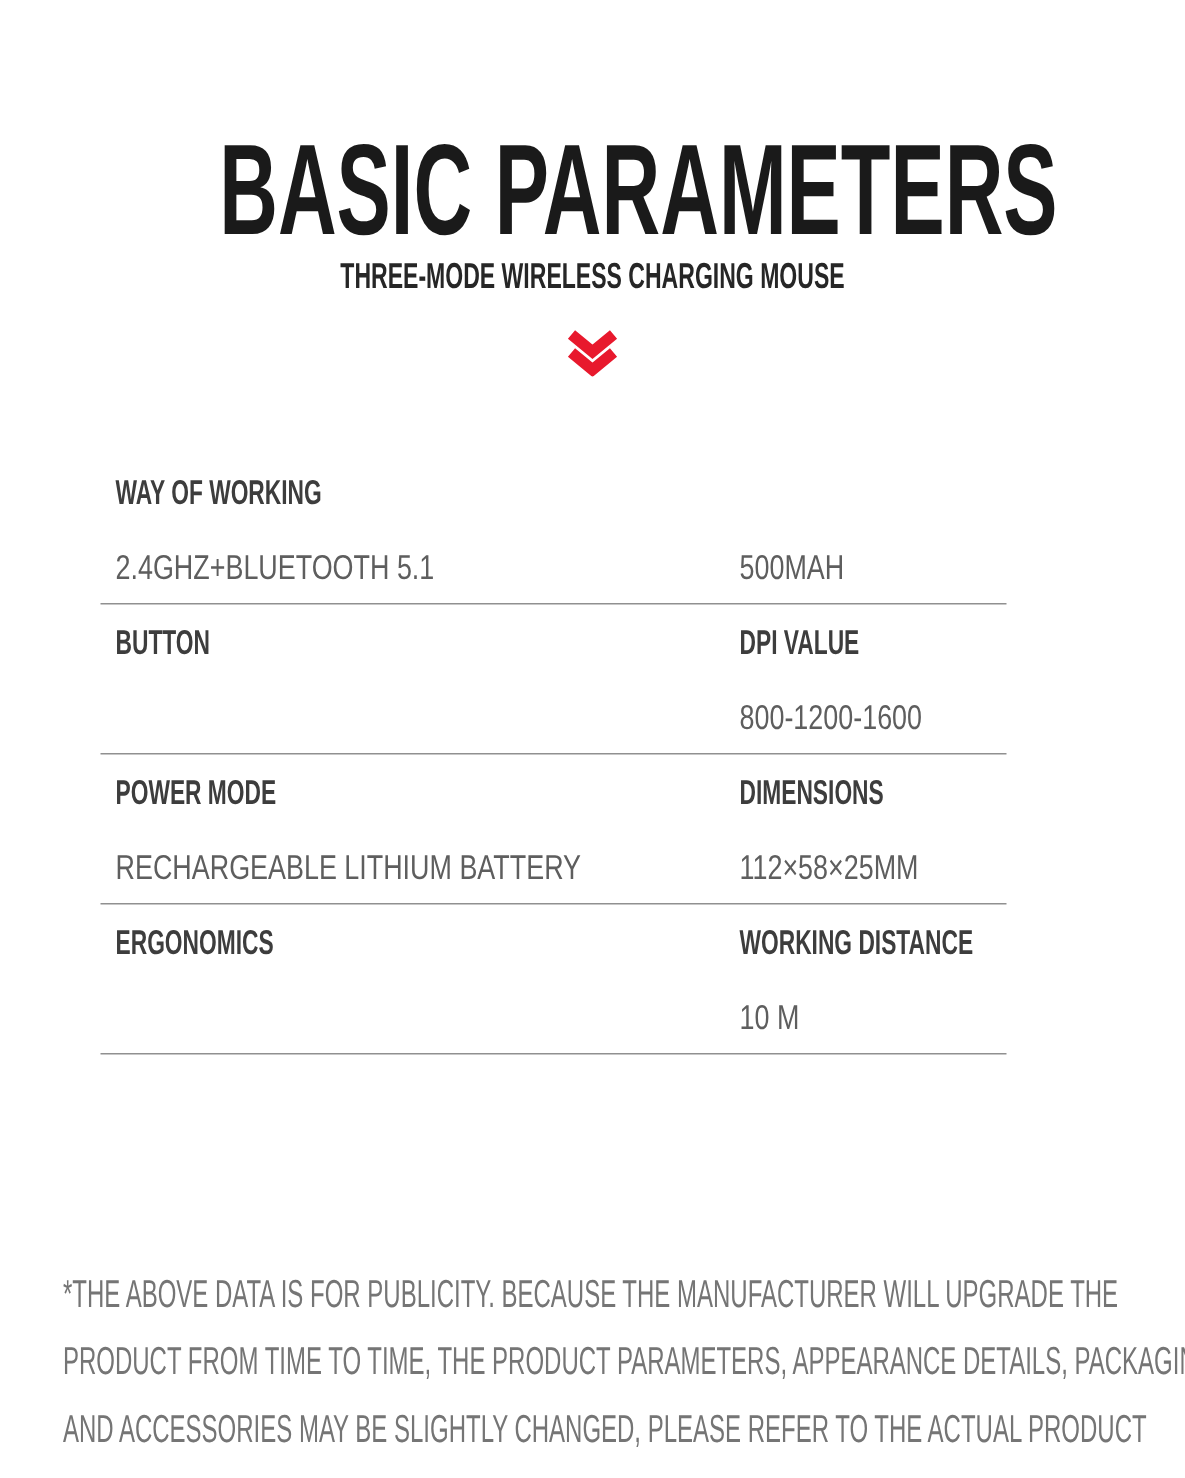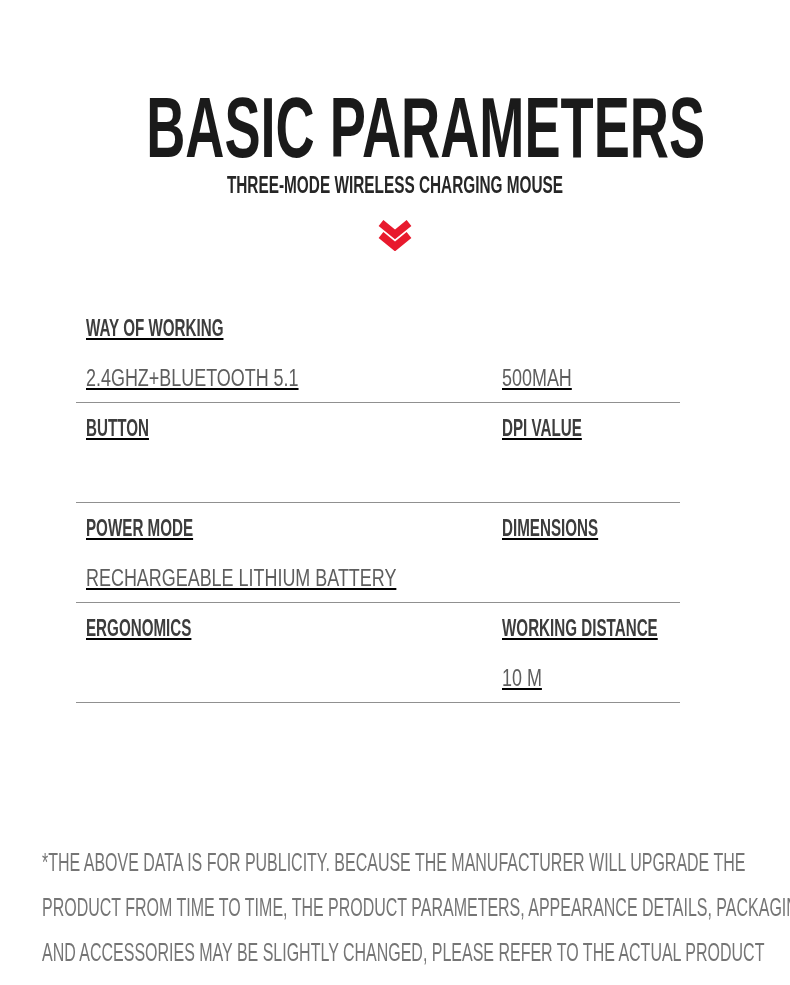--- a/index.html
+++ b/index.html
@@ -46,23 +46,22 @@
     position: absolute;
     top: 219px; left: 50%;
     transform: translateX(-50%);
     width: 34px; height: 32px;
   }
 
   
   .spec-table {
     position: absolute;
     top: 303px;
-    left: 76px;
+    left: 67px;
     width: 604px;
-    text-decoration: underline;
   }
   .spec-row {
     height: 100px;
     border-bottom: 1px solid #909090;
     display: grid;
     grid-template-columns: 426px 178px;
     grid-template-rows: 50px 50px;
   }
   .cell {
     display: flex;
@@ -137,31 +136,37 @@
       </div>
   </div>
 
   <div class="spec-row">
     <div class="cell lbl c2">
         <span>DPI VALUE</span>
       </div>
     <div class="cell l lbl c1">
         <span>BUTTON</span>
       </div>
+    <div class="cell val c4">
+        <span>800-1200-1600</span>
+      </div>
   </div>
 
   <div class="spec-row">
     <div class="cell l lbl c1">
         <span>POWER MODE</span>
       </div>
     <div class="cell lbl c2">
         <span>DIMENSIONS</span>
       </div>
     <div class="cell l val c3">
         <span>RECHARGEABLE LITHIUM BATTERY</span>
+      </div>
+    <div class="cell val c4">
+        <span>112×58×25MM</span>
       </div>
   </div>
 
 
   <div class="spec-row">
     <div class="cell l lbl c1">
         <span>ERGONOMICS</span>
       </div>
     <div class="cell lbl c2">
         <span>WORKING DISTANCE</span>

